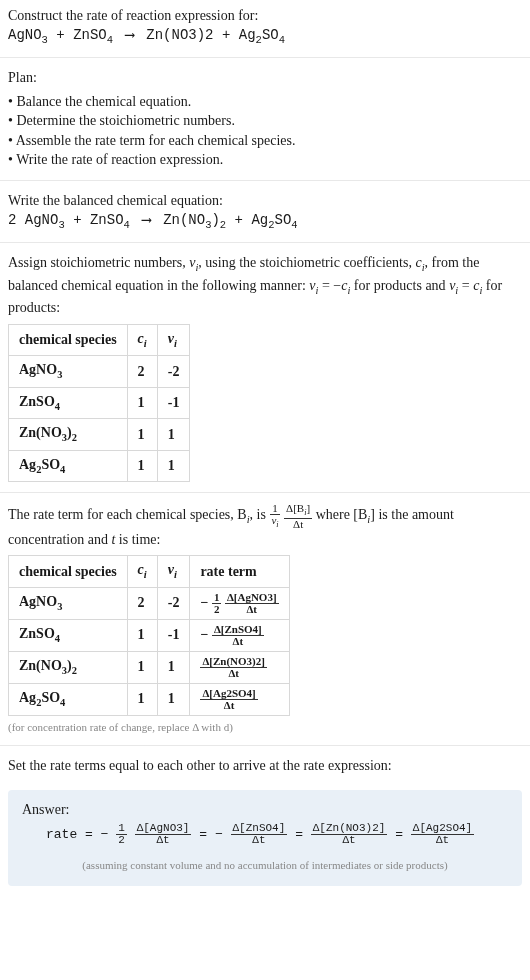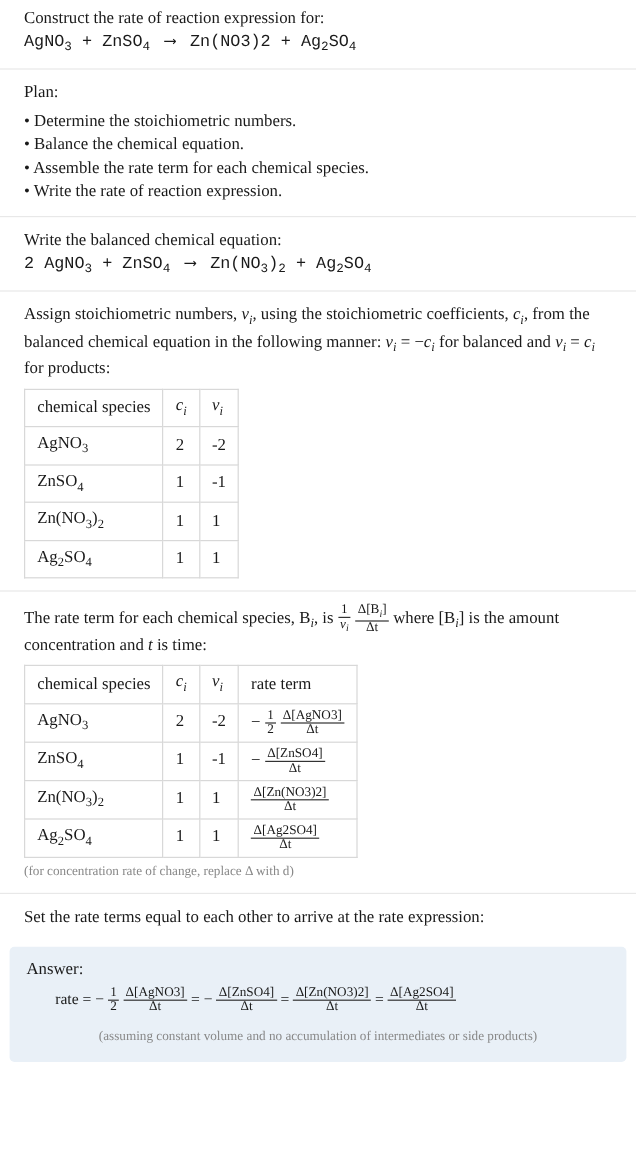--- a/index.html
+++ b/index.html
@@ -6,21 +6,21 @@
     margin: 0;
     padding: 0;
     font-family: Georgia, 'Times New Roman', serif;
     background: #fff;
     color: #1a1a1a;
     width: 530px;
     font-size: 14px;
     line-height: 1.4;
   }
   .section {
-    padding: 6px 20px;
+    padding: 6px 8px;
   }
   hr.sep {
     border: none;
     border-top: 1px solid #e8e8e8;
     margin: 4px 0;
   }
   .eqn {
     font-family: Liberation Mono, monospace;
   }
   sub { font-size: 0.75em; vertical-align: sub; }
@@ -28,21 +28,21 @@
   .plan-list { margin: 4px 0 0 0; padding: 0; list-style: none; }
   .plan-list li::before { content: "• "; }
   table.stoich {
     border-collapse: collapse;
     margin-top: 6px;
   }
   table.stoich th, table.stoich td {
     border: 1px solid #d8d8d8;
     padding: 4px 10px;
     text-align: left;
-    font-weight: normal;
+    font-weight: bold;
   }
   table.stoich th { background: #fff; }
   .small-note {
     font-size: 11px;
     color: #888;
     margin-top: 4px;
   }
   .frac-inline {
     display: inline-flex;
     flex-direction: column;
@@ -81,22 +81,22 @@
     <span class="arrow">⟶</span>
     <span>Zn(NO3)2</span> +
     <span>Ag<sub>2</sub>SO<sub>4</sub></span>
   </div>
 </div>
 <hr class="sep">
 
 <div class="section">
   <div>Plan:</div>
   <ul class="plan-list">
+    <li>Balance the chemical equation.</li>
     <li>Determine the stoichiometric numbers.</li>
-    <li>Balance the chemical equation.</li>
     <li>Assemble the rate term for each chemical species.</li>
     <li>Write the rate of reaction expression.</li>
   </ul>
 </div>
 <hr class="sep">
 
 <div class="section">
   <div>Write the balanced chemical equation:</div>
   <div class="eqn">
     <span>2</span>
@@ -104,21 +104,21 @@
     <span>ZnSO<sub>4</sub></span>
     <span class="arrow">⟶</span>
     <span>Zn(NO<sub>3</sub>)<sub>2</sub></span> +
     <span>Ag<sub>2</sub>SO<sub>4</sub></span>
   </div>
 </div>
 <hr class="sep">
 
 <div class="section">
   <div>
-    <span>Assign stoichiometric numbers, </span><i>ν<sub>i</sub></i><span>, using the stoichiometric coefficients, </span><i>c<sub>i</sub></i><span>, from the balanced chemical equation in the following manner: </span><i>ν<sub>i</sub></i><span> = −</span><i>c<sub>i</sub></i><span> for balanced and </span><i>ν<sub>i</sub></i><span> = </span><i>c<sub>i</sub></i><span> for products:</span>
+    <span>Assign stoichiometric numbers, </span><i>ν<sub>i</sub></i><span>, using the stoichiometric coefficients, </span><i>c<sub>i</sub></i><span>, from the balanced chemical equation in the following manner: </span><i>ν<sub>i</sub></i><span> = −</span><i>c<sub>i</sub></i><span> for products and </span><i>ν<sub>i</sub></i><span> = </span><i>c<sub>i</sub></i><span> for products:</span>
   </div>
   <table class="stoich">
     <tbody>
         <tr>
       <th>chemical species</th>
       <th><i>c<sub>i</sub></i></th>
       <th><i>ν<sub>i</sub></i></th>
     </tr>
     <tr>
       <td>AgNO<sub>3</sub></td>
@@ -222,21 +222,21 @@
   <div class="small-note">(for concentration rate of change, replace Δ with d)</div>
 </div>
 <hr class="sep">
 
 <div class="section">
   <div>Set the rate terms equal to each other to arrive at the rate expression:</div>
 </div>
 
 <div class="answer-box">
   <div>Answer:</div>
-  <div class="rate-row" style="padding-left:24px; margin-top:4px;">
+  <div class="rate-row" style="padding-left:24px; margin-top:4px;font-family:Liberation Mono, monospace;">
     <span>rate = </span>
     <span>−</span>
     <span class="frac-inline">
       <span class="num">1</span>
       <span class="den">2</span>
     </span>
     <span class="frac-inline">
       <span class="num">Δ[AgNO3]</span>
       <span class="den">Δt</span>
     </span>

